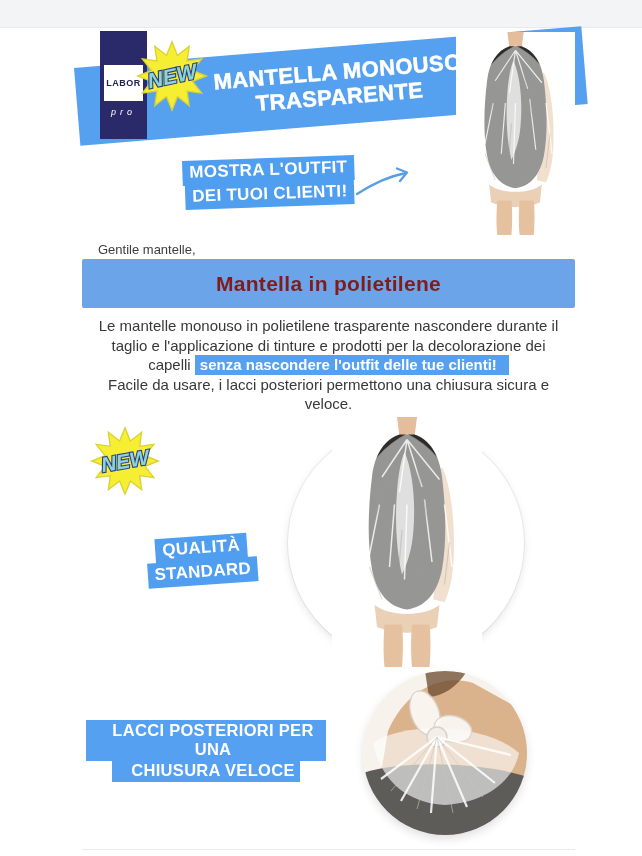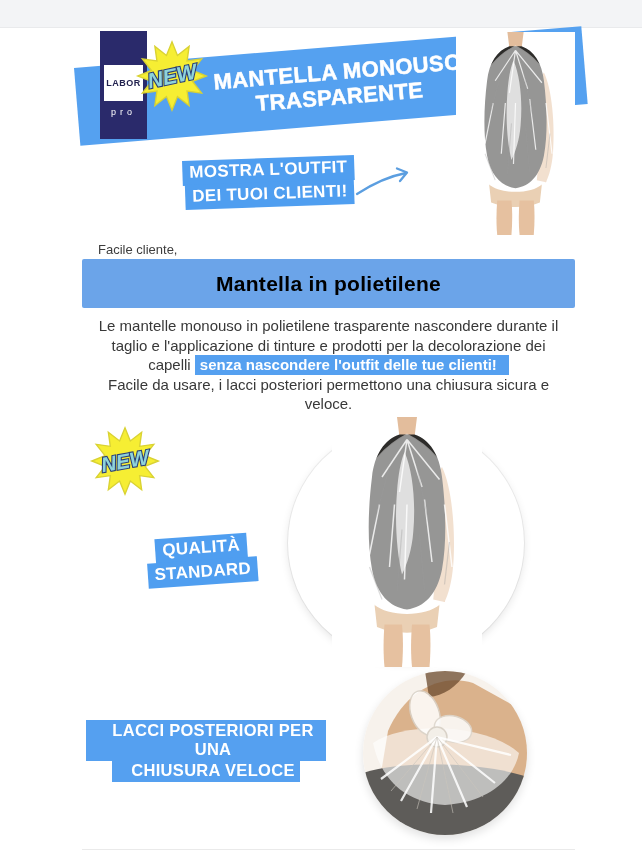--- a/index.html
+++ b/index.html
@@ -11,40 +11,40 @@
   .email { position:absolute; left:82px; top:28px; width:493px; height:828px; background:#ffffff; }
 
   
   .header { position:absolute; left:0; top:0; width:493px; height:215px; overflow:visible; }
   .band { position:absolute; left:-8px; top:40px; width:509px; height:78px; background:#55a1f0; transform:rotate(-4.7deg); transform-origin:left top; }
   .title { position:absolute; left:100px; top:44px; width:310px; text-align:center; transform:rotate(-4.7deg); transform-origin:left top; color:#ffffff; font-weight:bold; font-size:22px; line-height:25px; letter-spacing:0.4px; -webkit-text-stroke:0.5px #ffffff; z-index:3; }
 
   .logo { position:absolute; left:18px; top:3px; width:47px; height:108px; background:#2a2a6b; z-index:4; }
   .logo-box { position:absolute; left:4px; top:34px; width:39px; height:36px; background:#ffffff; display:flex; align-items:center; justify-content:center; }
   .logo-top { font-size:9px; font-weight:bold; color:#22224f; letter-spacing:0.5px; }
-  .logo-bottom { position:absolute; left:0; right:0; top:76px; text-align:center; color:#fefefe; font-size:9px; letter-spacing:4px; }
+  .logo-bottom { position:absolute; left:0; right:0; top:76px; text-align:center; color:#fefefe; font-size:9px; font-style:italic; letter-spacing:4px; }
 
   .star { position:absolute; z-index:5; }
   .star1 { left:53px; top:11px; width:74px; height:74px; }
   .star2 { left:4px; top:397px; width:78px; height:72px; }
 
   .photo1 { position:absolute; left:374px; top:4px; width:119px; height:203px; background:#ffffff; z-index:2; }
   .photo1 svg { width:100%; height:100%; }
 
   .tagline { position:absolute; left:100px; top:133px; transform:rotate(-2deg); transform-origin:left top; z-index:3; }
   .hl-box { display:inline-block; background:#4f9ef0; color:#ffffff; font-weight:bold; font-size:17px; letter-spacing:0.3px; padding:2px 7px 3px 7px; }
   .tagline .row2 { margin-top:-1px; margin-left:2px; }
 
   .arrow { position:absolute; left:272px; top:138px; width:62px; height:34px; z-index:3; }
 
   
   .greeting { position:absolute; left:16px; top:214px; font-size:13px; color:#3d3d3d; }
 
   .banner { position:absolute; left:0; top:231px; width:493px; height:49px; background:#6ba4e9; border-radius:2px; display:flex; align-items:center; justify-content:center; }
-  .banner span { color:#000000; font-weight:bold; font-size:21px; letter-spacing:0.3px; }
+  .banner span { color:#7f1d1d; font-weight:bold; font-size:21px; letter-spacing:0.3px; }
 
   .paragraph { position:absolute; left:8px; top:288px; width:477px; text-align:center; font-size:15px; line-height:19.5px; color:#383838; }
   .paragraph .hl { background:#55a0f0; color:#ffffff; font-weight:bold; padding:1px 12px 2px 5px; }
 
   
   .quality { position:absolute; left:40px; top:508px; width:160px; text-align:center; transform:rotate(-4deg); }
   .quality .hl-box { font-size:17px; }
   .quality .row2 { margin-top:-1px; }
 
   .circle1 { position:absolute; left:206px; top:397px; width:236px; height:236px; background:#ffffff; border-radius:50%; box-shadow:0 3px 9px rgba(0,0,0,0.10), 0 0 0 1px #f1f1f1; }
@@ -120,21 +120,21 @@
         <div><span class="hl-box">MOSTRA L'OUTFIT</span></div>
         <div class="row2"><span class="hl-box">DEI TUOI CLIENTI!</span></div>
       </div>
 
       <svg class="arrow" viewBox="0 0 62 34">
         <path d="M3 28 C20 17 36 10 52 7" stroke="#5b9ee0" stroke-width="2.3" fill="none" stroke-linecap="round"></path>
         <path d="M43 2.5 L53 6.5 L46 15" stroke="#5b9ee0" stroke-width="2.3" fill="none" stroke-linecap="round" stroke-linejoin="round"></path>
       </svg>
     </div>
 
-    <div class="greeting">Facile cliente,</div>
+    <div class="greeting">Gentile mantelle,</div>
 
     <div class="banner">
       <span>Mantella in polietilene</span>
     </div>
 
     <p class="paragraph"><span>Le mantelle monouso in polietilene trasparente nascondere durante il taglio e l'applicazione di tinture e prodotti per la decolorazione dei capelli</span>
       <span class="hl">senza nascondere l'outfit delle tue clienti!</span><br>
       <span>Facile da usare, i lacci posteriori permettono una chiusura sicura e veloce.</span>
     </p>
 

